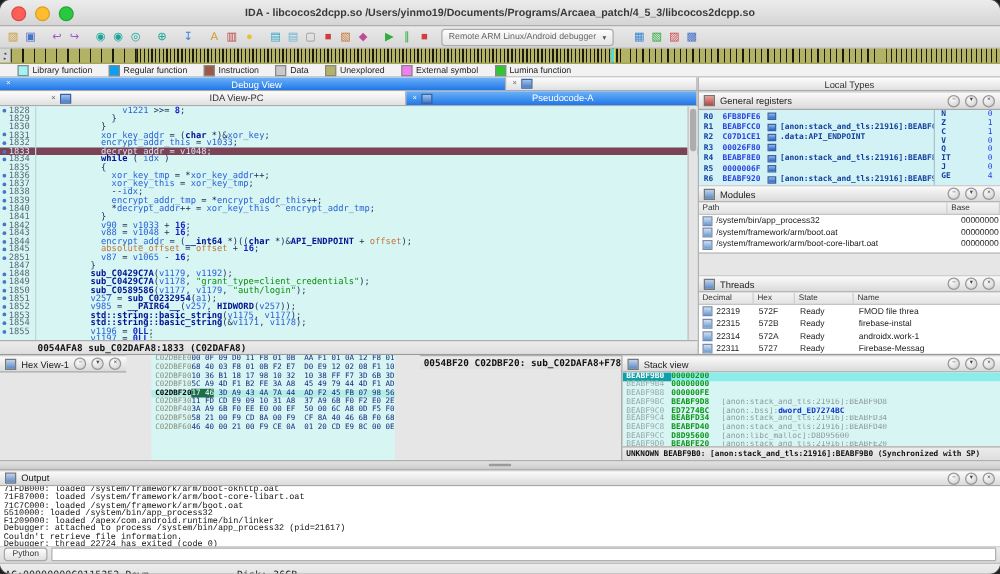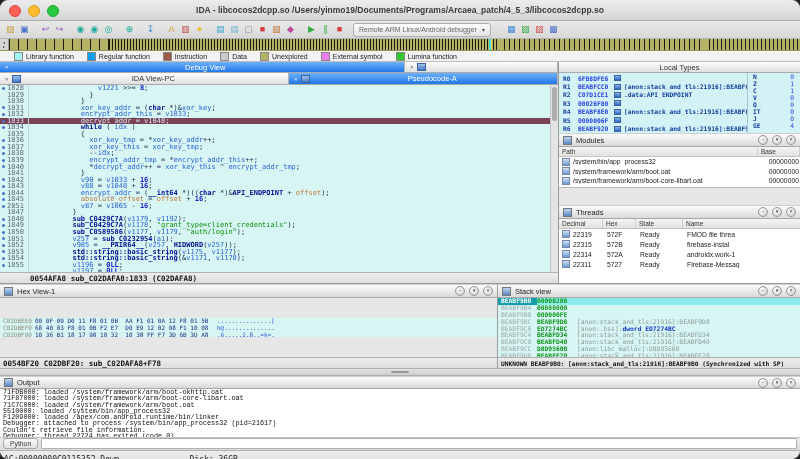--- a/index.html
+++ b/index.html
@@ -32,21 +32,21 @@
   
   .legend{height:10px;background:#f2f2f2;border-bottom:1px solid #bdbdbd;display:flex;align-items:center;padding-left:14px;gap:13px;}
   .lgitem{display:flex;align-items:center;gap:3px;font-size:7px;color:#222;}
   .lgsw{width:7px;height:7px;border:1px solid #888;}
   
   .toprow{height:221px;display:flex;}
   .leftcol{width:558px;display:flex;flex-direction:column;border-right:1px solid #9a9a9a;}
   .rightcol{flex:1;display:flex;flex-direction:column;overflow:hidden;}
   .tabrow{display:flex;background:linear-gradient(#fdfdfd,#e0e0e0);border-bottom:1px solid #aaa;}
   .tabrow1{height:10px;}
-  .tabrow2{height:11px;}
+  .tabrow2{height:11px;padding-left:36px;}
   .tab{display:flex;align-items:center;gap:3px;padding:0 5px;font-size:7.5px;color:#333;border-right:1px solid #b4b4b4;position:relative;}
   .tab .x{font-size:6px;color:#666;}
   .tab .lbl{flex:1;text-align:center;}
   .tab.active{background:linear-gradient(#6db1f8,#1f77e8);color:#fff;}
   .tab.active .x{color:#eaf2ff;}
   .tabico{width:7px;height:6px;background:linear-gradient(#9ec4ee,#4a7ac8);border:1px solid #3a62a0;display:inline-block;}
   
   .codepane{flex:1;background:#d6f5f3;overflow:hidden;position:relative;font-family:"DejaVu Sans Mono",monospace;}
   .gutterline{position:absolute;left:28px;top:0;bottom:0;width:1px;background:#b9dcd8;}
   .vscroll{position:absolute;right:0;top:0;bottom:0;width:7px;background:#e4e4e4;border-left:1px solid #c0c0c0;}
@@ -92,21 +92,21 @@
   .lico{width:6px;height:6px;background:linear-gradient(#cfe0f4,#6a9ad0);border:1px solid #7788aa;margin:0 3px 0 3px;flex:none;}
   .mpath{flex:1;overflow:hidden;}
   .mbase{width:42px;text-align:right;padding-right:1px;}
   .filler{height:17px;background:#e6e6e6;border-top:1px solid #bbb;flex:none;}
   .throws{flex:1;}
   .throw{height:10px;}
   .tdec{width:34px;} .thex{width:33px;} .tstate{width:47px;} .tname{flex:1;overflow:hidden;}
   .c-dec{width:44px;} .c-hex{width:33px;} .c-state{width:47px;} .c-name{flex:1;border-right:none !important;}
   
   .bottomrow{height:84px;display:flex;border-top:1px solid #9a9a9a;}
-  .hexpane{width:497px;display:flex;flex-direction:column;border-right:1px solid #9a9a9a;gap:20px;}
+  .hexpane{width:497px;display:flex;border-right:1px solid #9a9a9a;gap:20px;}
   .stackpane{flex:1;display:flex;flex-direction:column;overflow:hidden;}
   .panehead{height:12px;}
   .hexbody,.stackbody{flex:1;background:#d6f5f3;overflow:hidden;font-family:"DejaVu Sans Mono",monospace;}
   .hexrow{display:flex;height:6.9px;line-height:6.9px;font-size:6px;white-space:pre;}
   .haddr{width:32px;padding-left:3px;color:#8d8d7b;}
   .hbytes{width:182px;color:#1a2a80;}
   .hascii{color:#2a5bd7;}
   .hexrow.hlrow{background:#b5ece6;}
   .hexrow.hlrow .haddr{color:#000;font-weight:bold;}
   .selb{background:#1c6f49;color:#fff;}
@@ -335,20 +335,29 @@
       </div>
       <div class="ministatus codestatus">0054AFA8 sub_C02DAFA8:1833 (C02DAFA8)</div>
     </div>
 
     <div class="rightcol">
       <div class="tabrow tabrow1">
         <div class="tab" style="flex:1;border-right:none;">
           <span class="lbl">Local Types</span>
         </div>
       </div>
+      <div class="phead reghead">
+        <span class="phico red"></span>
+        <span>General registers</span>
+        <span class="pbtns">
+          <span class="pb">−</span>
+          <span class="pb">▾</span>
+          <span class="pb">×</span>
+        </span>
+      </div>
       <div class="regbody">
         <div class="regrows">
             <div class="regrow"><span class="rname">R0</span><span class="rval">6FB8DFE6</span><span class="rico"></span><span class="rdesc"></span></div>
             <div class="regrow"><span class="rname">R1</span><span class="rval">BEABFCC0</span><span class="rico"></span><span class="rdesc">[anon:stack_and_tls:21916]:BEABFCC0</span></div>
             <div class="regrow"><span class="rname">R2</span><span class="rval">C07D1CE1</span><span class="rico"></span><span class="rdesc">.data:API_ENDPOINT</span></div>
             <div class="regrow"><span class="rname">R3</span><span class="rval">00026F80</span><span class="rico"></span><span class="rdesc"></span></div>
             <div class="regrow"><span class="rname">R4</span><span class="rval">BEABF8E0</span><span class="rico"></span><span class="rdesc">[anon:stack_and_tls:21916]:BEABF8E0</span></div>
             <div class="regrow"><span class="rname">R5</span><span class="rval">0000006F</span><span class="rico"></span><span class="rdesc"></span></div>
             <div class="regrow"><span class="rname">R6</span><span class="rval">BEABF920</span><span class="rico"></span><span class="rdesc">[anon:stack_and_tls:21916]:BEABF920</span></div>
           </div>

